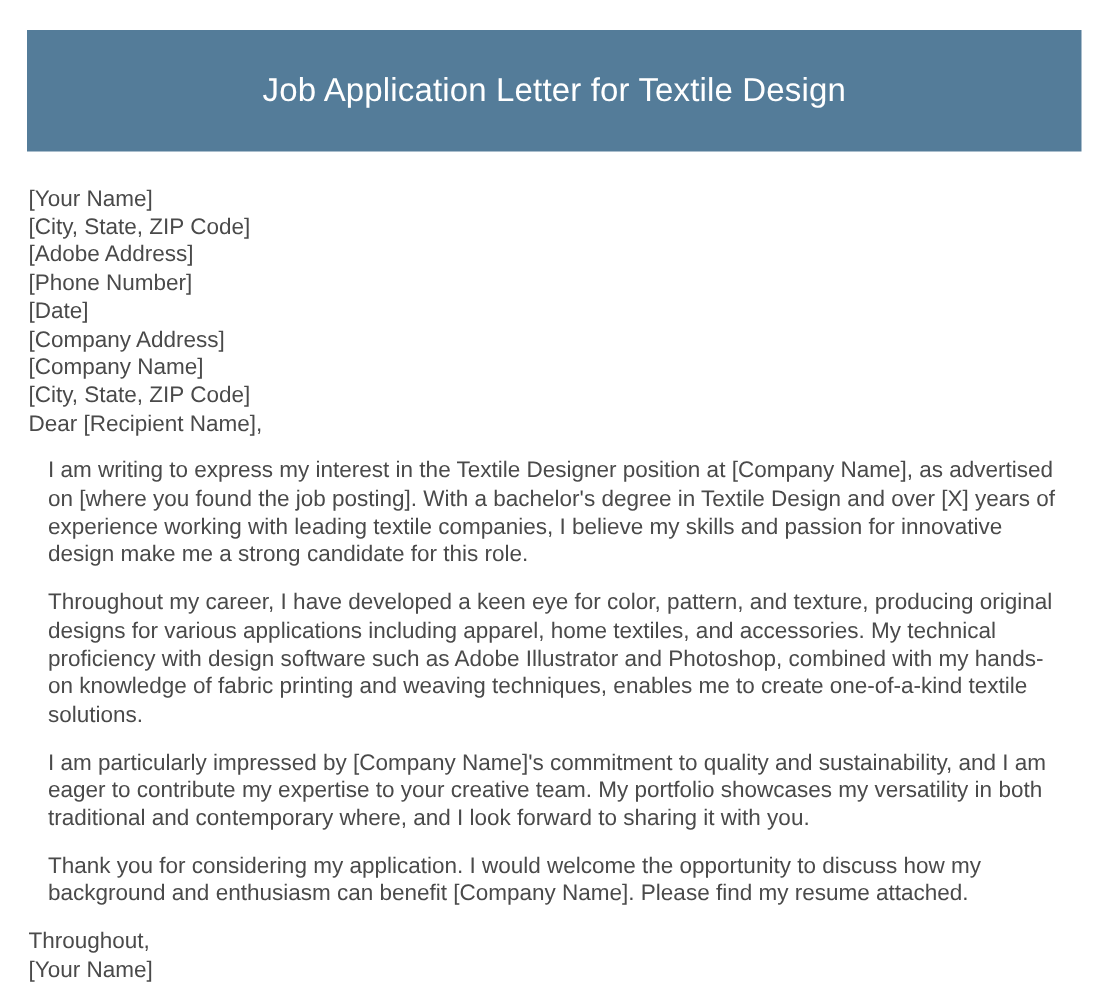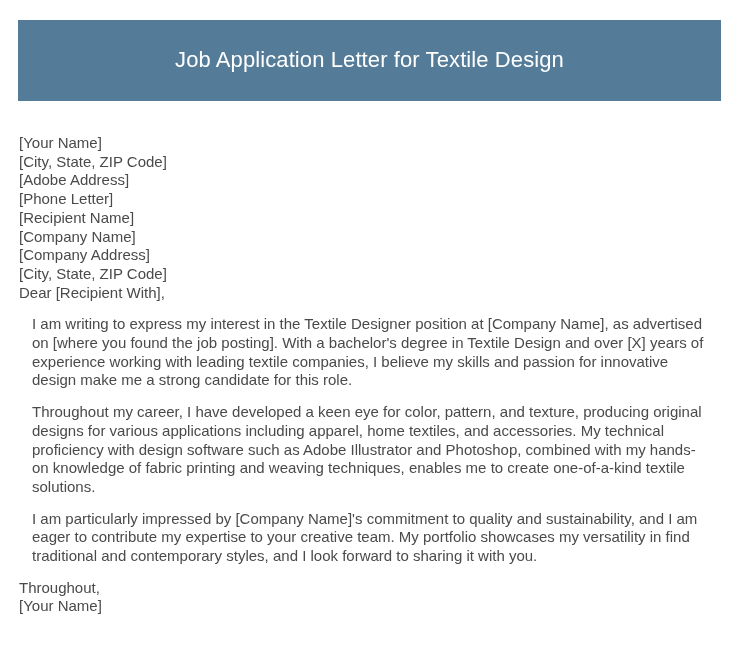--- a/index.html
+++ b/index.html
@@ -37,21 +37,21 @@
     font-size: 22px;
     font-weight: 400;
     letter-spacing: 0.1px;
     line-height: 1.2;
     text-align: center;
     font-family: "Liberation Sans", sans-serif;
   }
   .letter-body {
     position: absolute;
     left: 19px;
-    top: 134px;
+    top: 124px;
     width: 699px;
     color: #4a4a4a;
     font-size: 15px;
     line-height: 18.7px;
     font-family: "Liberation Sans", sans-serif;
     box-sizing: border-box;
   }
   .addr-line {
     display: block;
     white-space: pre;
@@ -78,34 +78,35 @@
   <div class="letter-header">
     <div class="letter-title">Job Application Letter for Textile Design</div>
   </div>
 
   <div class="letter-body">
 
     <div>
       <span class="addr-line">[Your Name]</span>
       <span class="addr-line">[City, State, ZIP Code]</span>
       <span class="addr-line">[Adobe Address]</span>
-      <span class="addr-line">[Phone Letter]</span>
+      <span class="addr-line">[Phone Number]</span>
+      <span class="addr-line">[Date]</span>
     </div>
 
     <div>
-      <span class="addr-line">[Recipient Name]</span>
+      <span class="addr-line">[Company Address]</span>
       <span class="addr-line">[Company Name]</span>
-      <span class="addr-line">[Company Address]</span>
       <span class="addr-line">[City, State, ZIP Code]</span>
     </div>
 
-    <span class="salutation">Dear [Recipient With],</span>
+    <span class="salutation">Dear [Recipient Name],</span>
 
     <p class="body-para">I am writing to express my interest in the Textile Designer position at [Company Name], as advertised on [where you found the job posting]. With a bachelor's degree in Textile Design and over [X] years of experience working with leading textile companies, I believe my skills and passion for innovative design make me a strong candidate for this role.</p>
     <p class="body-para">Throughout my career, I have developed a keen eye for color, pattern, and texture, producing original designs for various applications including apparel, home textiles, and accessories. My technical proficiency with design software such as Adobe Illustrator and Photoshop, combined with my hands-on knowledge of fabric printing and weaving techniques, enables me to create one-of-a-kind textile solutions.</p>
-    <p class="body-para">I am particularly impressed by [Company Name]'s commitment to quality and sustainability, and I am eager to contribute my expertise to your creative team. My portfolio showcases my versatility in find traditional and contemporary styles, and I look forward to sharing it with you.</p>
+    <p class="body-para">I am particularly impressed by [Company Name]'s commitment to quality and sustainability, and I am eager to contribute my expertise to your creative team. My portfolio showcases my versatility in both traditional and contemporary where, and I look forward to sharing it with you.</p>
+    <p class="body-para">Thank you for considering my application. I would welcome the opportunity to discuss how my background and enthusiasm can benefit [Company Name]. Please find my resume attached.</p>
 
     <span class="closing-line">Throughout,</span>
     <span class="closing-line">[Your Name]</span>
 
   </div>
 
 </div>
 
 </body></html>

